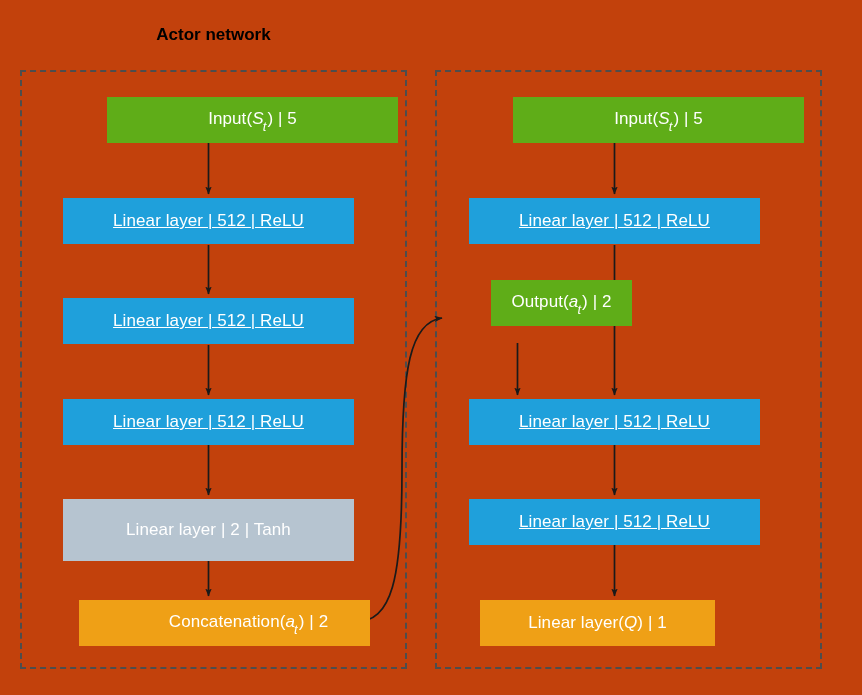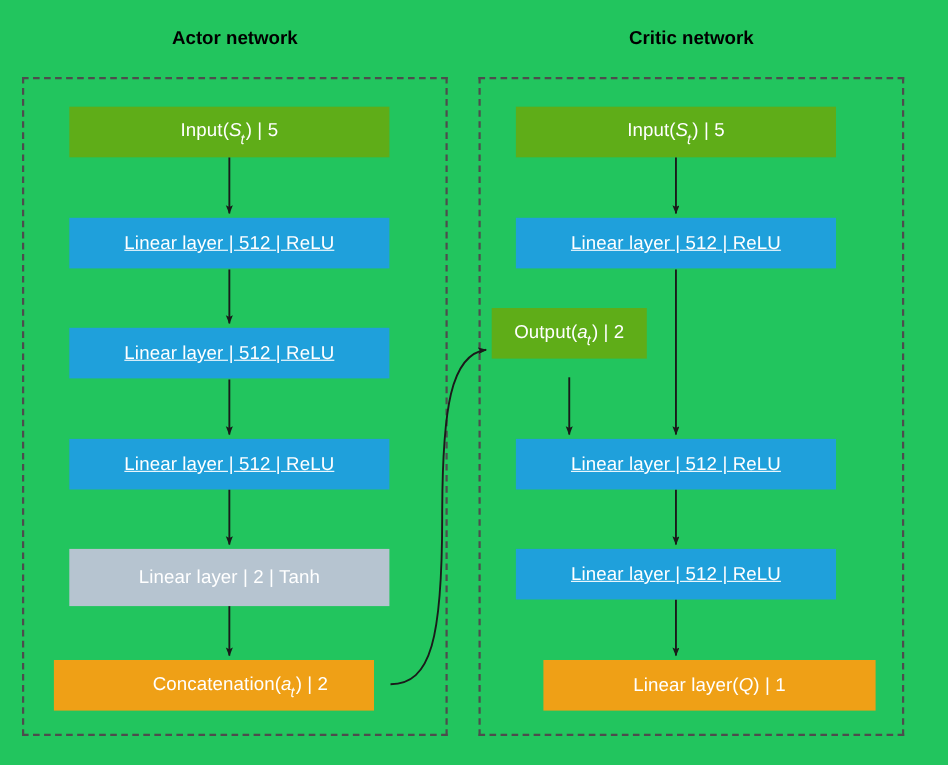--- a/index.html
+++ b/index.html
@@ -8,21 +8,21 @@
     background: #ffffff;
   }
   body {
     font-family: "Liberation Sans", sans-serif;
     -webkit-font-smoothing: antialiased;
   }
   #canvas {
     position: relative;
     width: 862px;
     height: 695px;
-    background: #22c55e;
+    background: #c2410c;
     overflow: hidden;
   }
   .net-title {
     position: absolute;
     font-size: 17px;
     font-weight: bold;
     color: #000000;
     text-align: center;
     white-space: nowrap;
   }
@@ -43,21 +43,21 @@
     box-sizing: border-box;
     display: flex;
     align-items: center;
     justify-content: center;
     color: #ffffff;
     font-size: 17px;
     letter-spacing: 0.1px;
     white-space: nowrap;
     z-index: 3;
   }
-  .node-green  { background: #5FAD18; }
+  .node-green  { background: #5FAD18; margin-left: 44px; }
   .node-blue   { background: #1FA0DB; text-decoration: underline; }
   .node-gray   { background: #B6C4D0; }
   .node-orange { background: #EFA016; }
 
   .node .sub {
     font-style: italic;
     font-size: 13px;
     vertical-align: sub;
     position: relative;
     top: 3px;
@@ -74,21 +74,20 @@
     z-index: 2;
     pointer-events: none;
   }
 </style>
 </head>
 <body>
 
 <div id="canvas">
 
   <div class="net-title" id="actor-title">Actor network</div>
-  <div class="net-title" id="critic-title">Critic network</div>
 
   <div class="net-frame" id="actor-frame"></div>
   <div class="net-frame" id="critic-frame"></div>
 
   <svg class="edges" viewBox="0 0 862 695">
     <defs>
       <marker id="ah" markerWidth="9" markerHeight="9" refX="7.4" refY="3.2" orient="auto" markerUnits="userSpaceOnUse">
         <path d="M0,0 L8,3.2 L0,6.4 L1.6,3.2 z" fill="#1a1a1a"></path>
       </marker>
     </defs>
@@ -120,25 +119,25 @@
   </div>
 
   <div class="node node-blue" style="left:63px; top:298px; width:291px; height:46px;">
     <span>Linear layer | 512 | ReLU</span>
   </div>
 
   <div class="node node-blue" style="left:63px; top:399px; width:291px; height:46px;">
     <span>Linear layer | 512 | ReLU</span>
   </div>
 
-  <div class="node node-gray" style="left:63px; top:499px; width:291px; height:52px;">
+  <div class="node node-gray" style="left:63px; top:499px; width:291px; height:62px;">
     <span>Linear layer | 2 | Tanh</span>
   </div>
 
-  <div class="node node-orange" style="left:49px; top:600px; width:291px; height:46px;padding-left:48px;">
+  <div class="node node-orange" style="left:79px; top:600px; width:291px; height:46px;padding-left:48px;">
     <span>Concatenation(<i class="ital">a</i><span class="sub ital">t</span>) | 2</span>
   </div>
 
   <div class="node node-green" style="left:469px; top:97px; width:291px; height:46px;">
     <span>Input(<i class="ital">S</i><span class="sub ital">t</span>) | 5</span>
   </div>
 
   <div class="node node-blue" style="left:469px; top:198px; width:291px; height:46px;">
     <span>Linear layer | 512 | ReLU</span>
   </div>
@@ -148,17 +147,17 @@
   </div>
 
   <div class="node node-blue" style="left:469px; top:399px; width:291px; height:46px;">
     <span>Linear layer | 512 | ReLU</span>
   </div>
 
   <div class="node node-blue" style="left:469px; top:499px; width:291px; height:46px;">
     <span>Linear layer | 512 | ReLU</span>
   </div>
 
-  <div class="node node-orange" style="left:494px; top:600px; width:302px; height:46px;">
+  <div class="node node-orange" style="left:480px; top:600px; width:235px; height:46px;">
     <span>Linear layer(<i class="ital">Q</i>) | 1</span>
   </div>
 
 </div>
 
 </body></html>

